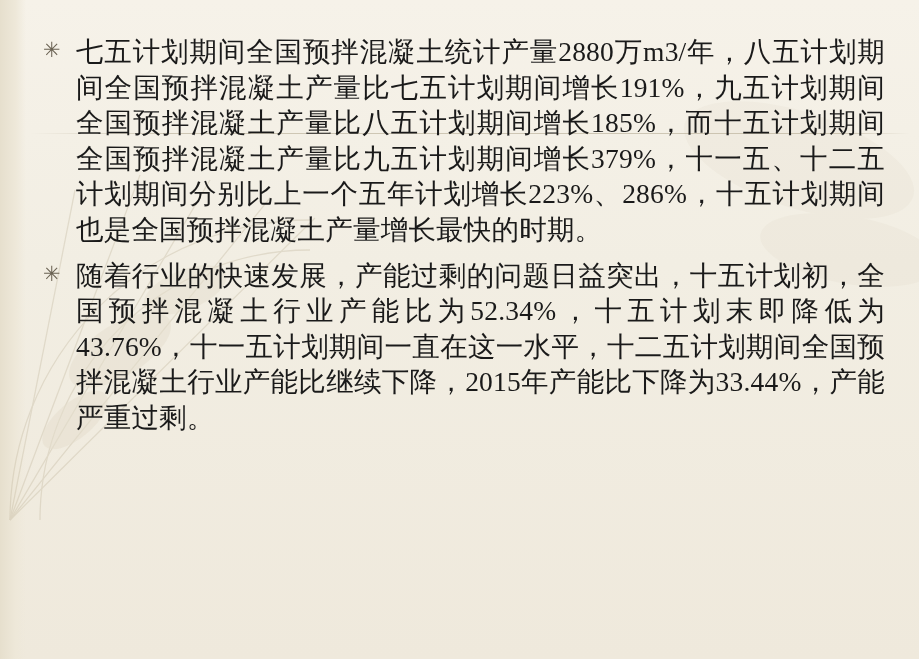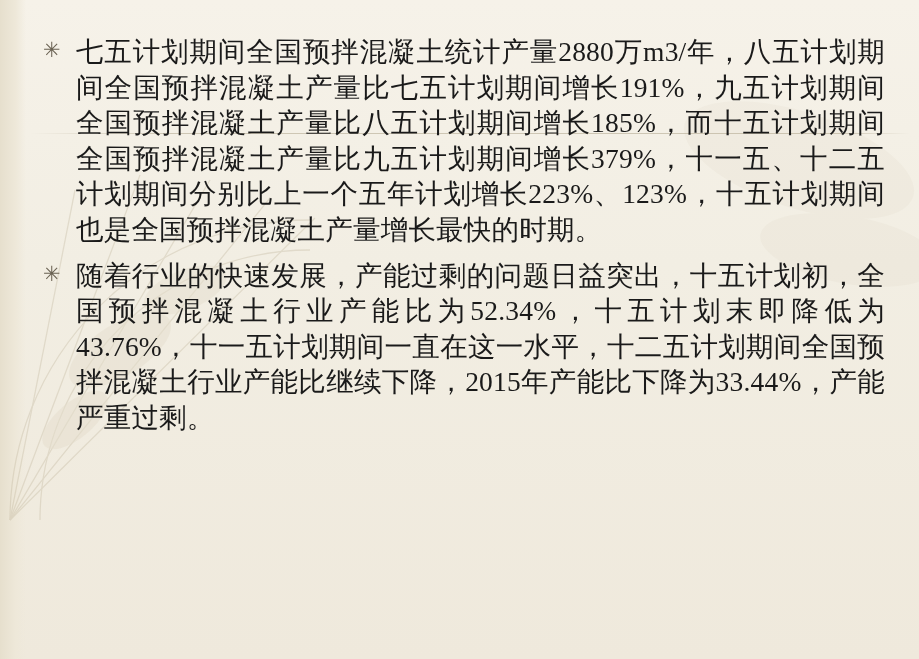--- a/index.html
+++ b/index.html
@@ -138,21 +138,21 @@
     </g>
   </svg>
 
   <div class="hairline"></div>
 
   <div class="content">
     <ul class="bullets">
 
       <li class="bullet">
         <span class="marker">✳</span>
-        <span class="text">七五计划期间全国预拌混凝土统计产量2880万m3/年，八五计划期间全国预拌混凝土产量比七五计划期间增长191%，九五计划期间全国预拌混凝土产量比八五计划期间增长185%，而十五计划期间全国预拌混凝土产量比九五计划期间增长379%，十一五、十二五计划期间分别比上一个五年计划增长223%、123%，十五计划期间也是全国预拌混凝土产量增长最快的时期。</span>
+        <span class="text">七五计划期间全国预拌混凝土统计产量2880万m3/年，八五计划期间全国预拌混凝土产量比七五计划期间增长191%，九五计划期间全国预拌混凝土产量比八五计划期间增长185%，而十五计划期间全国预拌混凝土产量比九五计划期间增长379%，十一五、十二五计划期间分别比上一个五年计划增长223%、286%，十五计划期间也是全国预拌混凝土产量增长最快的时期。</span>
       </li>
 
       <li class="bullet">
         <span class="marker">✳</span>
         <span class="text">随着行业的快速发展，产能过剩的问题日益突出，十五计划初，全国预拌混凝土行业产能比为52.34%，十五计划末即降低为43.76%，十一五计划期间一直在这一水平，十二五计划期间全国预拌混凝土行业产能比继续下降，2015年产能比下降为33.44%，产能严重过剩。</span>
       </li>
 
     </ul>
   </div>
 

